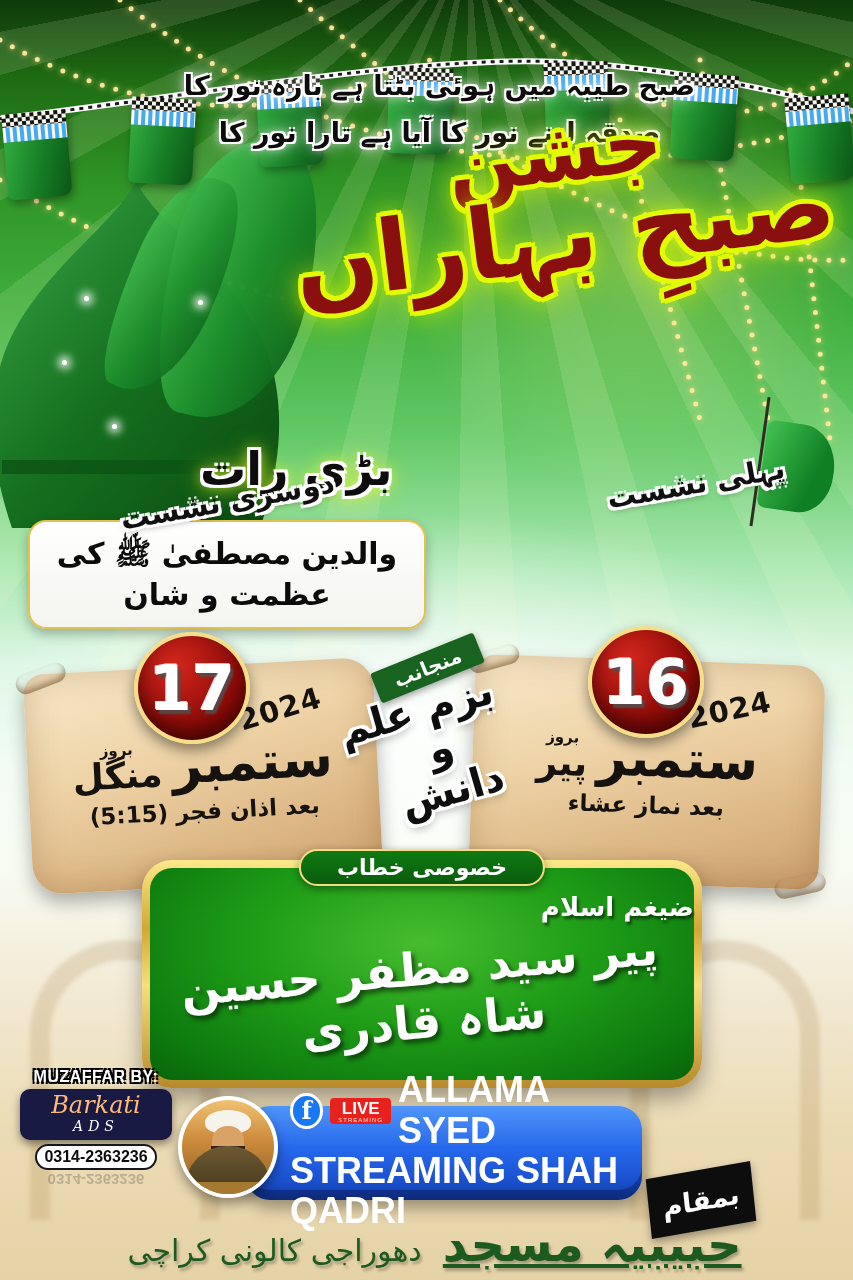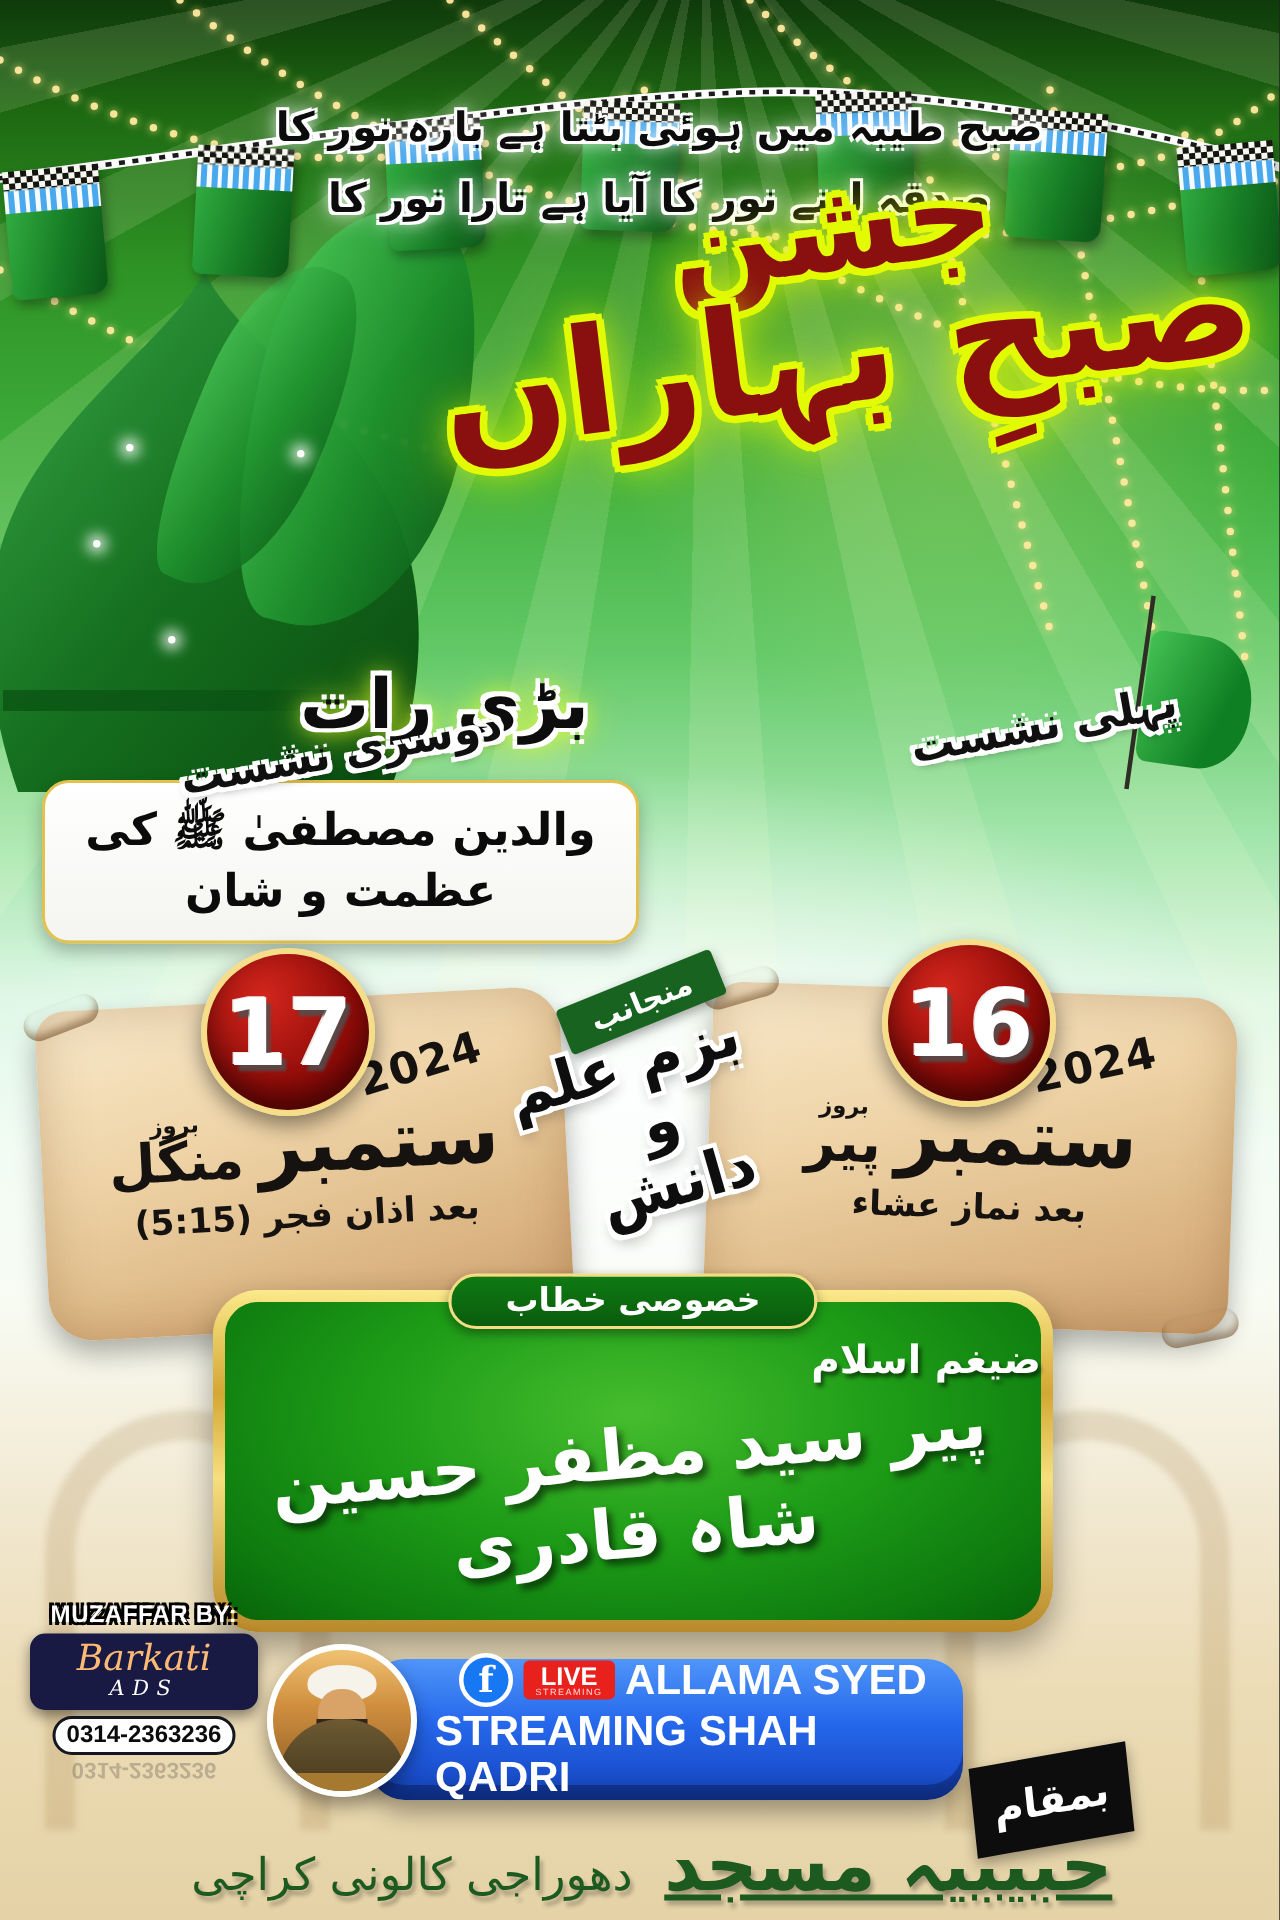--- a/index.html
+++ b/index.html
@@ -114,21 +114,21 @@
   #live-bar{position:absolute;left:246px;top:1106px;width:396px;height:94px;z-index:7;border-radius:24px;
     background:linear-gradient(180deg,#4f95f9 0%,#2668ec 45%,#1a50cf 80%,#123a9e 100%);
     box-shadow:0 8px 16px rgba(0,0,0,.35), inset 0 -10px 0 rgba(0,0,30,.28);
     display:flex;flex-direction:column;justify-content:center;align-items:center;padding:4px 8px 8px 44px;}
   .lb-row1{display:flex;align-items:center;gap:7px;}
   .fb-circle{width:36px;height:36px;border-radius:50%;background:#1877f2;border:3px solid #fff;display:flex;align-items:center;justify-content:center;
     color:#fff;font-family:"DejaVu Serif",serif;font-weight:bold;font-size:24px;line-height:1;}
   .live-badge{background:#e8211d;border-radius:4px;padding:2px 8px 1px;display:flex;flex-direction:column;align-items:center;line-height:1;}
   .live-word{color:#fff;font-size:17px;font-weight:bold;font-family:"Liberation Sans",sans-serif;}
   .streaming-word{color:#ffd9d9;font-size:6px;letter-spacing:1px;font-family:"Liberation Sans",sans-serif;}
-  .eng-line{color:#fff;font-weight:bold;font-family:"Liberation Sans",sans-serif;line-height:1.12;font-size:28px;letter-spacing:0;}
+  .eng-line{color:#fff;font-weight:bold;font-family:"Liberation Sans",sans-serif;line-height:1.12;font-size:36px;letter-spacing:0;}
   
   #speaker-photo{position:absolute;left:178px;top:1096px;width:100px;height:102px;border-radius:50%;border:4px solid #fff;z-index:8;overflow:hidden;
     background:linear-gradient(180deg,#efc272 0%,#cf8e3e 40%,#8a5a22 100%);box-shadow:0 6px 12px rgba(0,0,0,.38);}
   .turban{position:absolute;left:50%;top:10px;transform:translateX(-50%);width:46px;height:24px;background:#f6f3ea;border-radius:50% 50% 42% 42%;}
   .face{position:absolute;left:50%;top:26px;transform:translateX(-50%);width:32px;height:34px;background:#d9a368;border-radius:46%;}
   .beard{position:absolute;left:50%;top:46px;transform:translateX(-50%);width:34px;height:22px;background:#33241a;border-radius:0 0 16px 16px;}
   .robe{position:absolute;left:50%;bottom:6px;transform:translateX(-50%);width:86px;height:42px;
     background:linear-gradient(180deg,#6d5a33,#4c3d20);border-radius:42px 42px 0 0;}
   .desk{position:absolute;left:0;bottom:0;width:100%;height:12px;background:#a5792f;}
   

